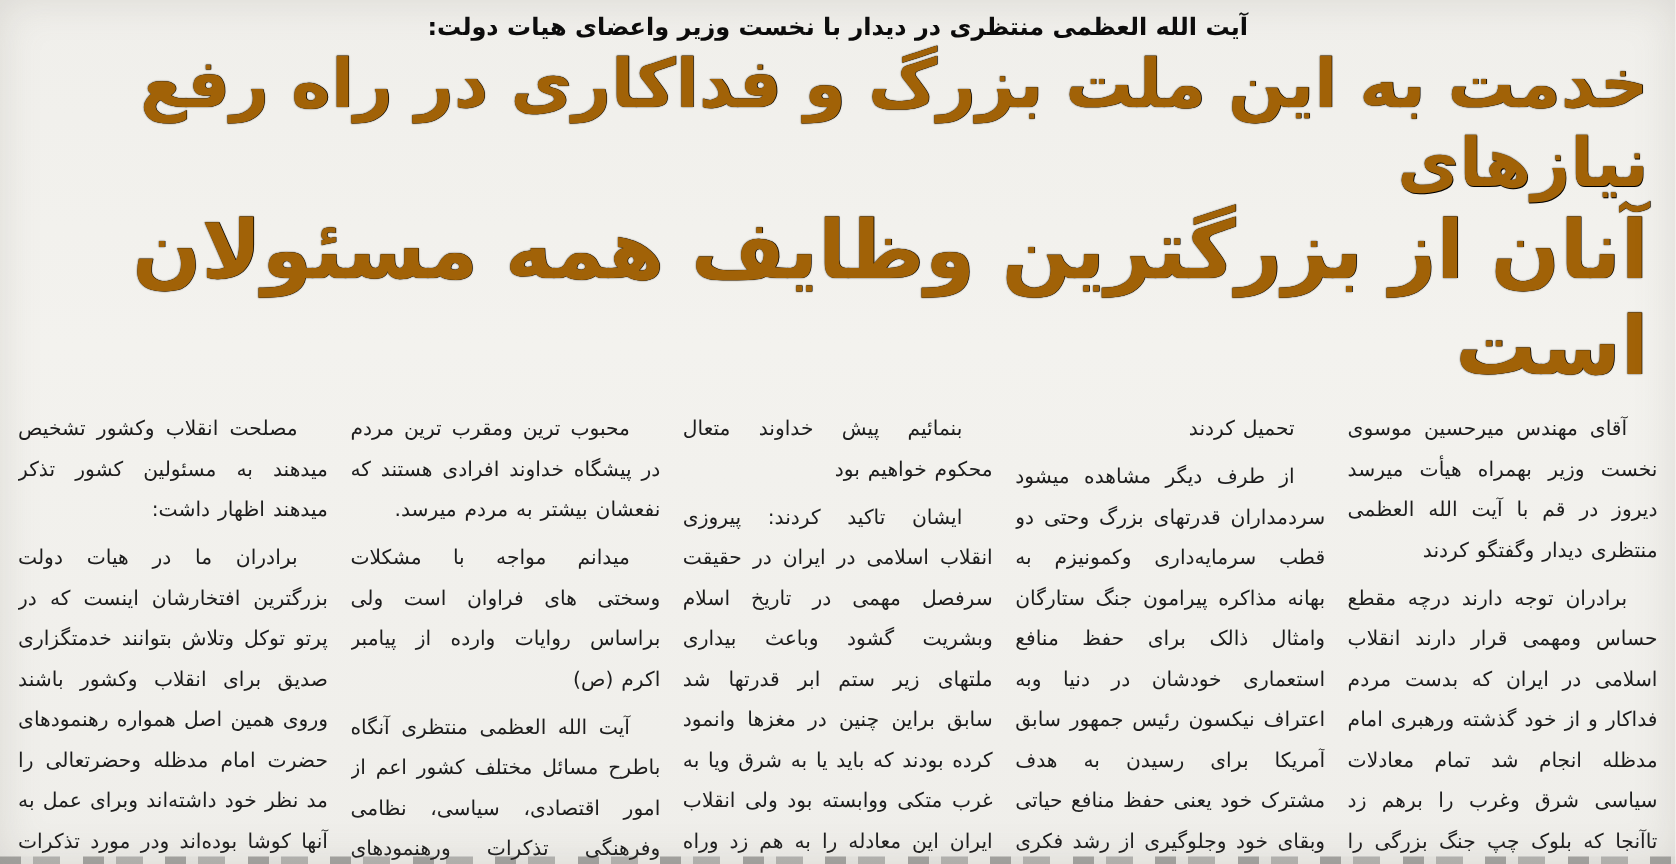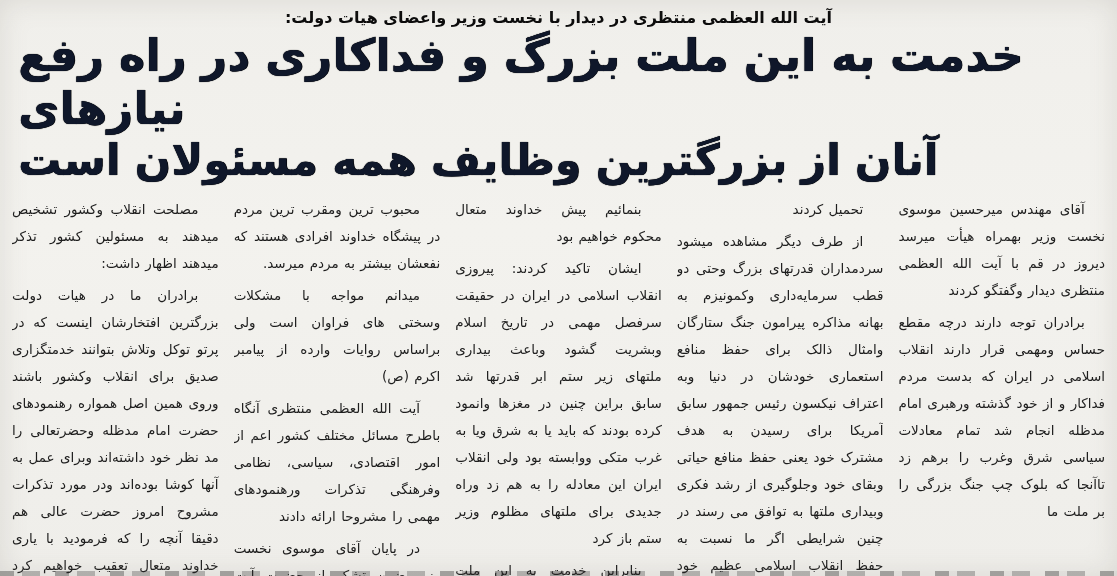--- a/index.html
+++ b/index.html
@@ -23,30 +23,30 @@
   }
   .kicker {
     text-align: center;
     font-size: 16px;
     font-weight: bold;
     color: #0c0c0c;
     margin: 4px 40px 2px 40px;
     letter-spacing: 0px;
   }
   .headline {
-    text-align: left;
-    color: #0f172a;
+    text-align: right;
+    color: #a16207;
     font-weight: bold;
     line-height: 1.18;
     margin: 2px 10px 6px 10px;
     text-shadow: 0 0 1px #000, 0.4px 0.4px 0 #000;
     word-spacing: -1px;
   }
   .headline .line1 { font-size: 45px; display: block; }
-  .headline .line2 { font-size: 43px; display: block; }
+  .headline .line2 { font-size: 54px; display: block; }
   .columns {
     display: flex;
     flex-direction: row; 
     gap: 15px;
     padding: 4px 4px 0 4px;
     height: 408px;
   }
   .col {
     flex: 1 1 0;
     direction: rtl;

